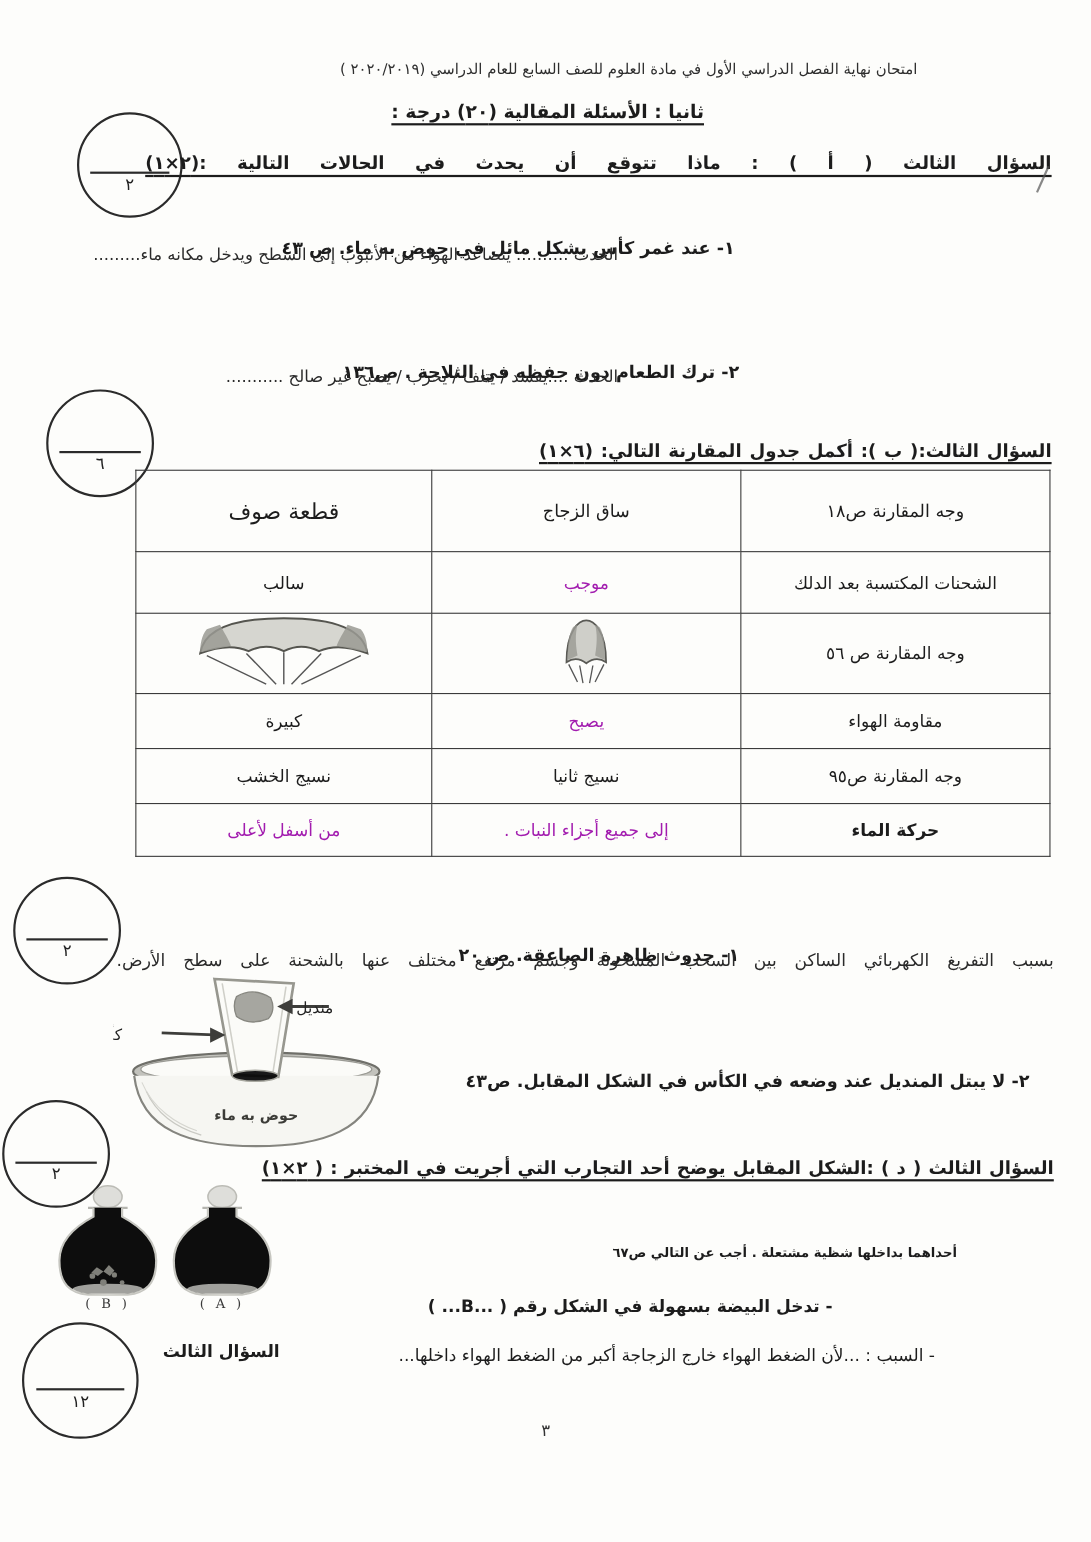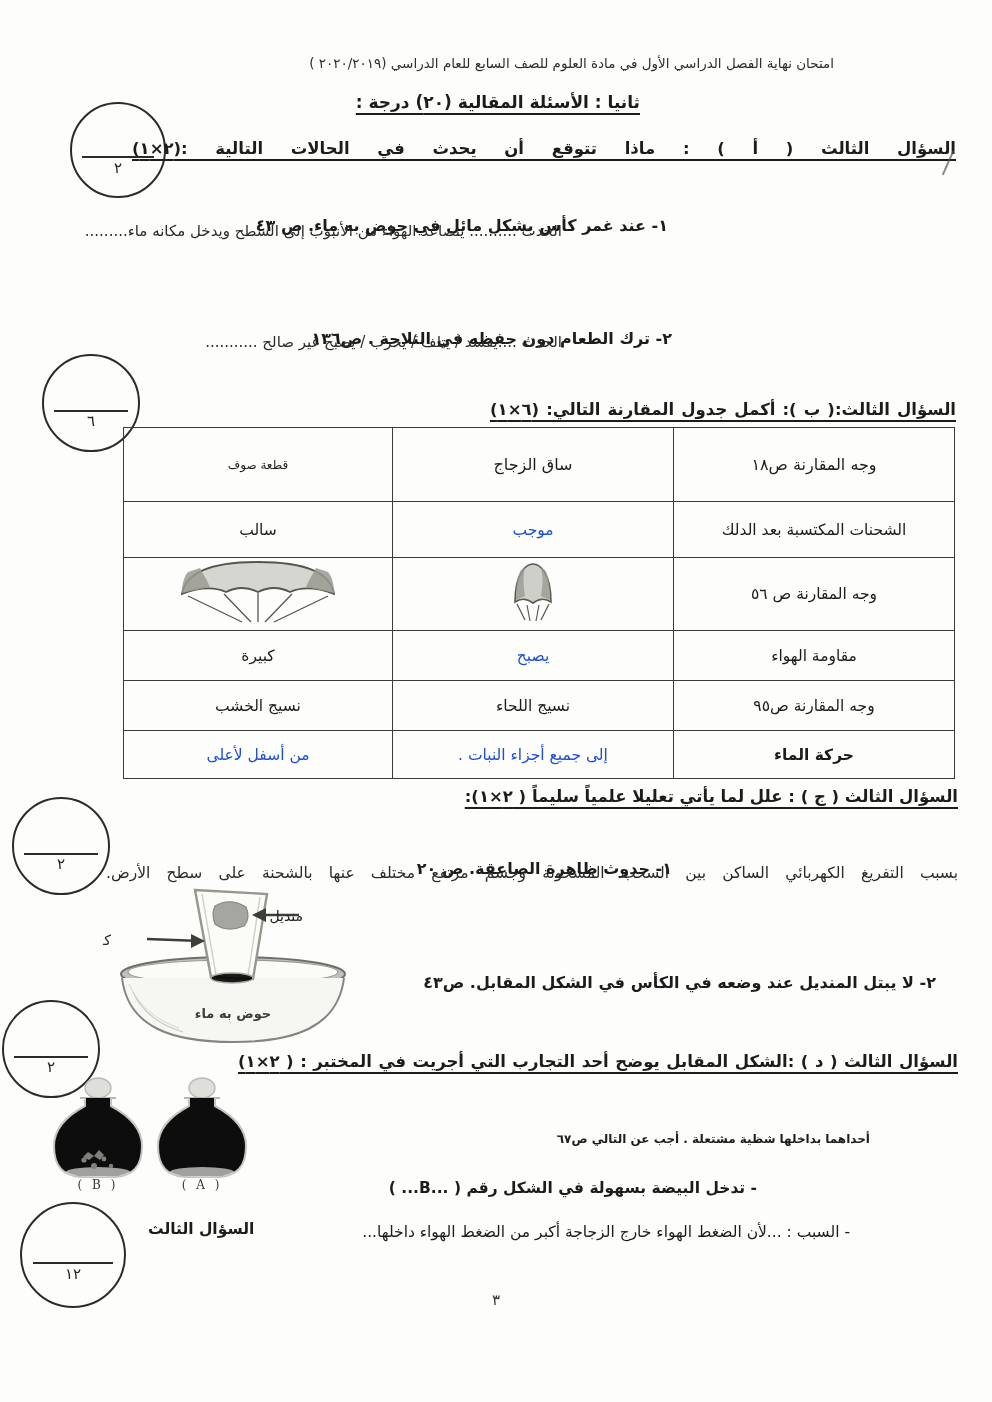--- a/index.html
+++ b/index.html
@@ -7,21 +7,21 @@
     position:relative;width:992px;height:1402px;margin:0 auto;
     background:#fdfdfb;overflow:hidden;direction:rtl;
     font-family:"DejaVu Sans", sans-serif;color:#1c1c1c;
   }
   .abs{position:absolute;}
   .line{position:absolute;white-space:nowrap;}
   .heading{font-weight:bold;font-size:16.5px;text-decoration:underline;text-decoration-thickness:1.5px;text-underline-offset:5px;}
   .stretch{text-align:justify;text-align-last:justify;}
   .item{font-weight:bold;font-size:16px;margin-top:32px;}
   .answer{font-size:15px;color:#2a2a2a;}
-  .faint{color:#1d4ed8;}
+  .faint{color:#a21caf;}
   
   .score-circle{position:absolute;border:2.6px solid #2b2b2b;border-radius:50%;}
   .score-line{position:absolute;left:11%;right:11%;top:57%;border-top:2.6px solid #2b2b2b;}
   .score-value{position:absolute;top:60%;left:0;right:0;text-align:center;font-size:15px;color:#222;}
   
   table.cmp{border-collapse:collapse;width:816px;table-layout:fixed;}
   table.cmp td{border:1.7px solid #3b3b3b;text-align:center;vertical-align:middle;font-size:15.5px;padding:2px;}
   
   .fig-label{font-size:12px;font-family:"DejaVu Serif",serif;letter-spacing:3px;color:#3a3a3a;text-align:center;direction:ltr;}
   .artifact{position:absolute;background:#555;width:2px;height:26px;transform:rotate(24deg);opacity:.7;}
@@ -65,21 +65,21 @@
   <div class="line item" style="top:297px;right:320px">٢- ترك الطعام دون حفظه في الثلاجة . ص١٣٦</div>
   <div class="line answer" style="top:333px;right:430px">الحدث   ....يفسد / يتلف / يخرب / يصبح غير صالح ...........</div>
 
   <div class="line heading stretch" style="top:400px;right:36px;width:466px">السؤال الثالث:( ب ): أكمل جدول المقارنة التالي: (٦×١)</div>
 
   <table class="cmp abs" style="top:427px;right:37px">
     <tbody>
       <tr style="height:74px">
         <td style="width:276px;font-size:16px">وجه المقارنة ص١٨</td>
         <td style="width:276px;font-size:16px">ساق الزجاج</td>
-        <td style="width:264px;font-size:12px">قطعة صوف</td>
+        <td style="width:264px;font-size:20px">قطعة صوف</td>
       </tr>
       <tr style="height:56px">
         <td>الشحنات المكتسبة بعد الدلك</td>
         <td class="faint">موجب</td>
         <td>سالب</td>
       </tr>
       <tr style="height:70px">
         <td>وجه المقارنة ص ٥٦</td>
         <td>
           <svg width="64" height="64" viewBox="0 0 64 64">
@@ -105,32 +105,31 @@
           </svg>
         </td>
       </tr>
       <tr style="height:50px">
         <td>مقاومة الهواء</td>
         <td class="faint">يصبح</td>
         <td>كبيرة</td>
       </tr>
       <tr style="height:50px">
         <td>وجه المقارنة  ص٩٥</td>
-        <td>نسيج اللحاء</td>
+        <td>نسيج ثانيا</td>
         <td>نسيج الخشب</td>
       </tr>
       <tr style="height:48px">
         <td style="font-weight:bold">حركة الماء</td>
         <td class="faint">إلى جميع أجزاء النبات .</td>
         <td class="faint">من أسفل لأعلى</td>
       </tr>
     </tbody>
   </table>
 
-  <div class="line heading" style="top:787px;right:34px">السؤال الثالث ( ج ) : علل لما يأتي تعليلا علمياً سليماً ( ٢×١):</div>
 
   <div class="line item" style="top:827px;right:320px">١- حدوث ظاهرة الصاعقة. ص ٢٠</div>
   <div class="line answer stretch" style="top:864px;right:34px;width:852px;font-size:15.5px">بسبب التفريغ الكهربائي الساكن بين السحب المشحونة وجسم مرتفع مختلف عنها بالشحنة على سطح الأرض.</div>
 
   <div class="abs" style="left:103px;top:884px;width:252px;height:162px">
     <svg width="252" height="162" viewBox="0 0 252 162">
 
       <ellipse cx="130" cy="90" rx="112" ry="17" fill="#c2c2bc" stroke="#6f6f69" stroke-width="2"></ellipse>
       <ellipse cx="130" cy="88" rx="105" ry="12" fill="#fbfbf8" stroke="#9a9a94" stroke-width="1.2"></ellipse>
 

